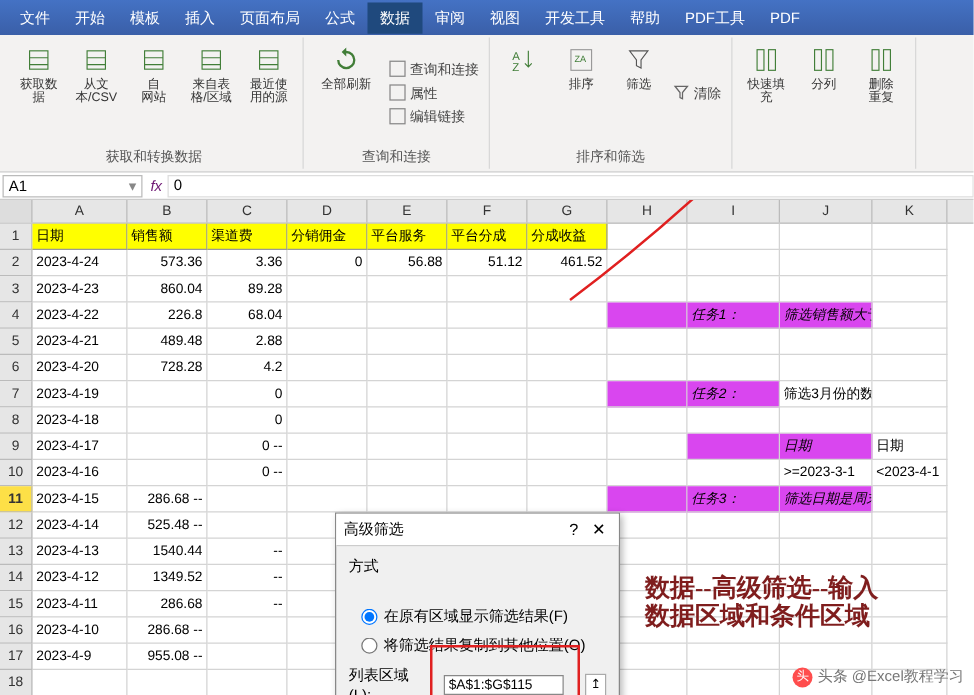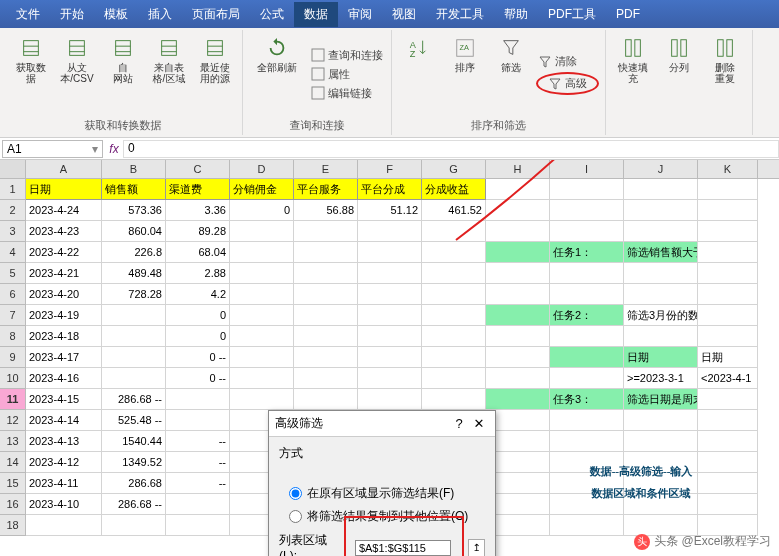--- a/index.html
+++ b/index.html
@@ -17,53 +17,53 @@
 .rb-btn.wide { width: 56px; }
 .rb-btn .ico { width: 24px; height: 24px; display: flex; align-items: center; justify-content: center; color: #417e38; }
 .rb-btn .ico svg { width: 22px; height: 22px; }
 .rb-btn .txt { font-size: 10px; text-align: center; line-height: 11px; color: #333; }
 .mini-btn { display: flex; align-items: center; gap: 3px; font-size: 11px; color: #444; padding: 1px 2px; }
 .mini-btn .sico { width: 14px; height: 14px; }
 .col-stack { display: flex; flex-direction: column; justify-content: center; gap: 2px; }
 .adv-oval { border: 2px solid #e02020; border-radius: 50%; padding: 2px 10px; }
 
 .formula-bar { height: 22px; border-bottom: 1px solid #ccc; display: flex; align-items: center; }
-.namebox { width: 101px; border: 1px solid #bbb; margin: 0 2px; height: 18px; padding: 0 4px; background: #fff; display:flex; align-items:center; }
+.namebox { width: 112px; border: 1px solid #bbb; margin: 0 2px; height: 18px; padding: 0 4px; background: #fff; display:flex; align-items:center; }
 .fx { width: 18px; text-align: center; font-style: italic; color: #701a75; }
 .formula-input { flex: 1; border: 1px solid #ddd; height: 18px; padding: 0 4px; background: #fff; }
 
 .grid-area { position: relative; height: 396px; overflow: hidden; }
 .col-headers { display: flex; background: #e6e6e6; height: 19px; border-bottom: 1px solid #bbb; }
 .col-headers .corner { width: 26px; border-right: 1px solid #bbb; background: #ddd; }
 .col-headers .ch { border-right: 1px solid #bbb; text-align: center; font-size: 11px; color: #333; line-height: 19px; }
 .rows { position: relative; }
 .row { display: flex; height: 21px; }
 .rh { width: 26px; background: #e6e6e6; border-right: 1px solid #bbb; border-bottom: 1px solid #bbb; text-align: center; font-size: 11px; line-height: 21px; color: #333; }
-.rh.sel { background: #f9a8d4; font-weight: bold; }
+.rh.sel { background: #fde047; font-weight: bold; }
 .cell { border-right: 1px solid #d4d4d4; border-bottom: 1px solid #d4d4d4; padding: 0 3px; font-size: 11px; line-height: 21px; overflow: hidden; white-space: nowrap; }
 .cell.header { background: #ffff00; border-bottom: 1px solid #999; border-right: 1px solid #999; }
 .cell.num { text-align: right; }
-.cell.hl { background: #86efac; }
+.cell.hl { background: #d946ef; font-style: italic; }
 
 .dialog { position: absolute; left: 268px; top: 250px; width: 228px; background: #f0f0f0; border: 1px solid #888; box-shadow: 2px 2px 6px rgba(0,0,0,.3); z-index: 50; }
 .dialog .title { background: #fff; border-bottom: 1px solid #ccc; padding: 4px 6px; display: flex; align-items: center; }
 .dialog .title .t { flex: 1; font-size: 12px; }
 .dialog .title .q, .dialog .title .x { width: 20px; text-align: center; cursor: pointer; font-size: 13px; }
 .dialog .body { padding: 8px 10px; font-size: 12px; }
 .dialog .group-lbl { margin-bottom: 20px; }
 .dialog .radio { display: flex; align-items: center; gap: 5px; padding: 3px 0 3px 10px; }
 .dialog .radio input { margin: 0; }
 .dialog .fld { display: flex; align-items: center; gap: 17px; margin: 4px 0; justify-content: center; }
 .dialog .fld .lbl { width: 64px; }
 .dialog .fld .inp { border: 1px solid #888; padding: 1px 3px; width: 104px; background: #fff; font-size: 11px; }
 .dialog .fld .refbtn { width: 18px; height: 18px; border: 1px solid #aaa; background: #fff; font-size: 10px; text-align: center; line-height: 16px; }
 .redbox { position: absolute; border: 2px solid #e02020; pointer-events: none; }
 
 .arrow-svg { position: absolute; pointer-events: none; z-index: 40; }
-.red-annot { position: absolute; color: #0c4a6e; font-weight: bold; font-size: 11px; font-family: SimSun, serif; z-index: 55; line-height: 22px; text-align: center; }
+.red-annot { position: absolute; color: #7f1d1d; font-weight: bold; font-size: 20px; font-family: SimSun, serif; z-index: 55; line-height: 22px; text-align: left; }
 .watermark { position: absolute; right: 8px; bottom: 6px; font-size: 12px; color: #777; z-index: 56; display: flex; align-items: center; gap: 4px; }
 .watermark .wicon { width: 16px; height: 16px; background: #ff4d4d; border-radius: 50%; color: #fff; text-align: center; line-height: 16px; font-size: 10px; }
 
 .wA{width:76px}.wB{width:64px}.wC{width:64px}.wD{width:64px}.wE{width:64px}.wF{width:64px}.wG{width:64px}.wH{width:64px}.wI{width:74px}.wJ{width:74px}.wK{width:60px}
 </style>
 </head>
 <body>
 
 <div class="tabs" id="tabs-container">
     <div class="tab">文件</div>
@@ -193,26 +193,20 @@
           </span>
           <span class="txt">筛选</span>
         </div>
       <div class="col-stack" id="rg3mini">
           <div class="mini-btn">
             <svg class="sico" viewBox="0 0 14 14">
               <path d="M2 2h10l-4 5v5l-2-1v-4z" fill="none" stroke="#666"></path>
             </svg>
             <span>清除</span>
           </div>
-          <div class="mini-btn adv-oval">
-            <svg class="sico" viewBox="0 0 14 14">
-              <path d="M2 2h10l-4 5v5l-2-1v-4z" fill="none" stroke="#666"></path>
-            </svg>
-            <span>高级</span>
-          </div>
         </div>
     </div>
     <div class="label">排序和筛选</div>
   </div>
   <div class="ribbon-group">
     <div class="btns" id="rg4">
         <div class="rb-btn">
           <span class="ico">
             <svg viewBox="0 0 24 24">
               <rect x="4" y="3" width="6" height="18" fill="none" stroke="#417e38"></rect>
@@ -487,20 +481,34 @@
         <div class="cell wD num"></div>
         <div class="cell wE num"></div>
         <div class="cell wF num"></div>
         <div class="cell wG num"></div>
         <div class="cell wH"></div>
         <div class="cell wI"></div>
         <div class="cell wJ"></div>
         <div class="cell wK"></div>
       </div>
       <div class="row">
+        <div class="rh">17</div>
+        <div class="cell wA">2023-4-9</div>
+        <div class="cell wB num">955.08 --</div>
+        <div class="cell wC num"></div>
+        <div class="cell wD num"></div>
+        <div class="cell wE num"></div>
+        <div class="cell wF num"></div>
+        <div class="cell wG num"></div>
+        <div class="cell wH"></div>
+        <div class="cell wI"></div>
+        <div class="cell wJ"></div>
+        <div class="cell wK"></div>
+      </div>
+      <div class="row">
         <div class="rh">18</div>
         <div class="cell wA"></div>
         <div class="cell wB num"></div>
         <div class="cell wC num"></div>
         <div class="cell wD num"></div>
         <div class="cell wE num"></div>
         <div class="cell wF num"></div>
         <div class="cell wG num"></div>
         <div class="cell wH"></div>
         <div class="cell wI"></div>

